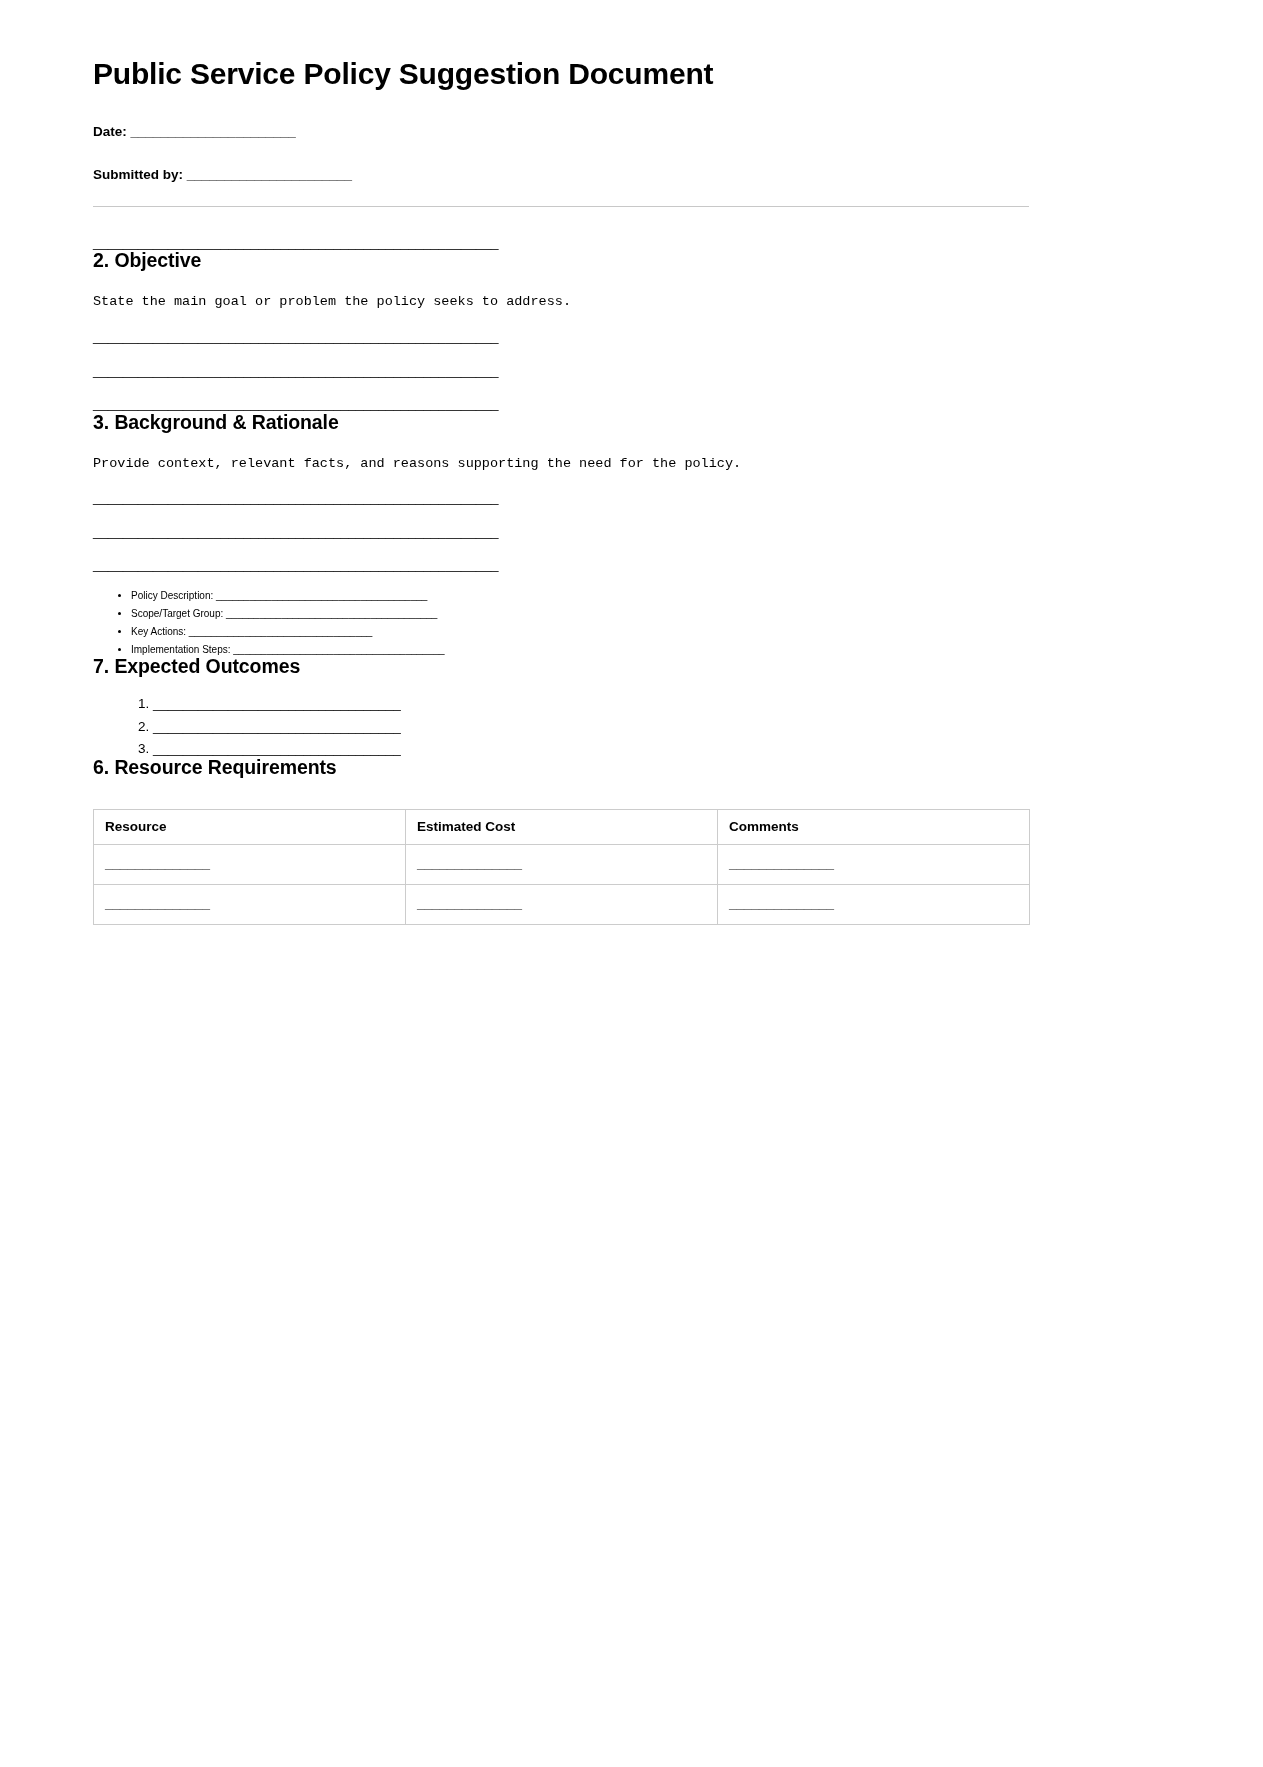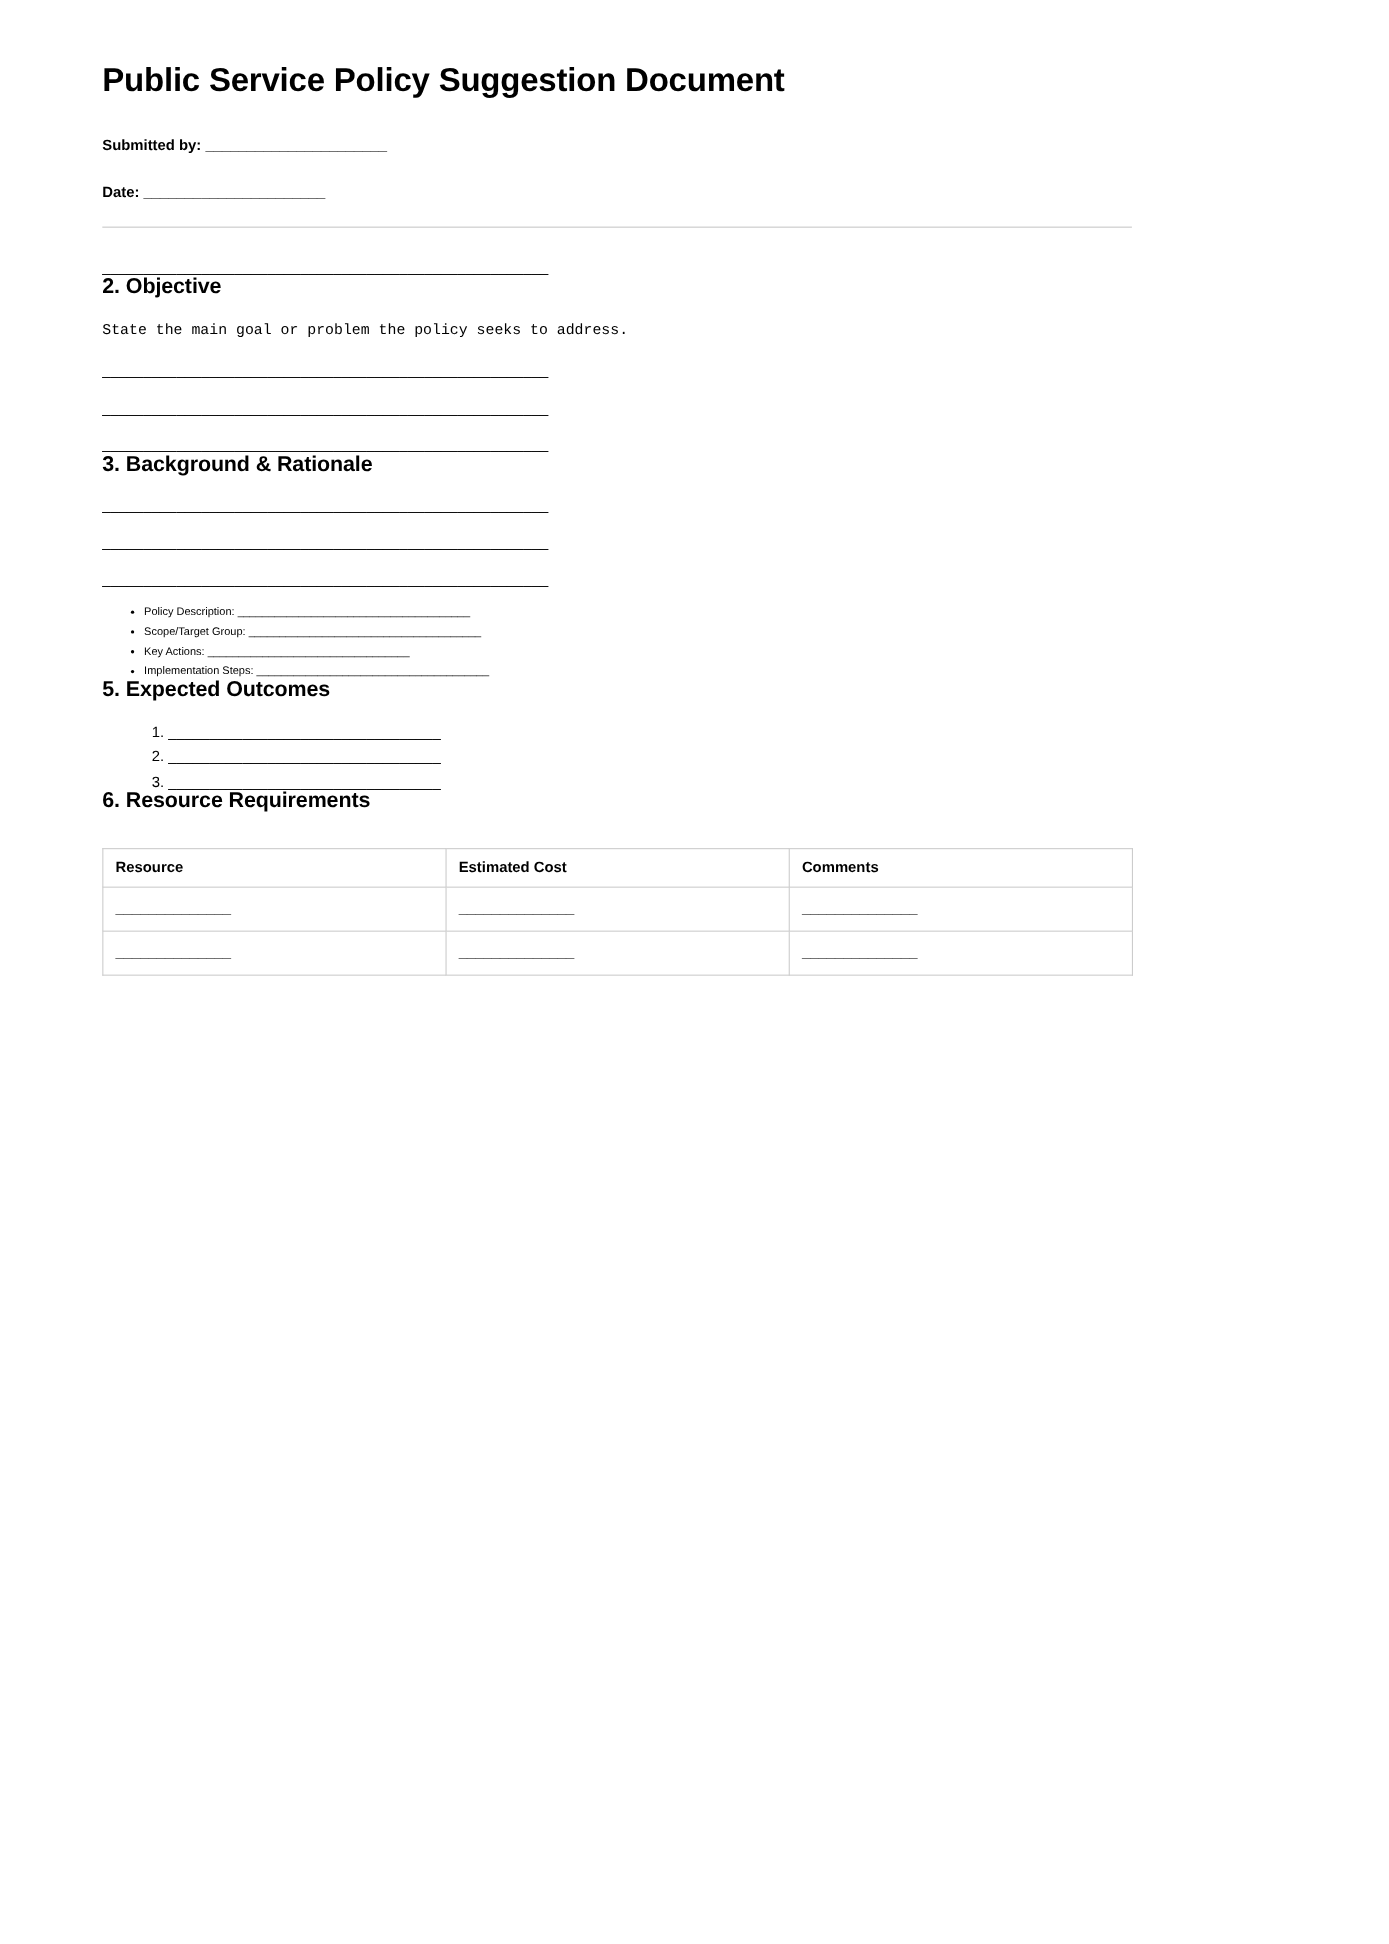--- a/index.html
+++ b/index.html
@@ -138,53 +138,54 @@
   table.resources col.c2 { width: 312px; }
   table.resources col.c3 { width: 312px; }
 </style>
 </head>
 <body>
 
 <div class="page">
 
   <h1 class="doc-title">Public Service Policy Suggestion Document</h1>
 
+  <div class="meta-line"><span>Date: </span><span class="blank">______________________</span></div>
+
   <div class="meta-line"><span>Submitted by: </span><span class="blank">______________________</span></div>
-
-  <div class="meta-line"><span>Date: </span><span class="blank">______________________</span></div>
 
   <hr class="hr">
 
   <div class="rule-block title-rule">
     <div class="rule-line">______________________________________________________</div>
   </div>
 
   <h2 class="section s2">2. Objective</h2>
   <p class="lead">State the main goal or problem the policy seeks to address.</p>
   <div class="rule-block">
     <div class="rule-line">______________________________________________________</div>
     <div class="rule-line">______________________________________________________</div>
     <div class="rule-line">______________________________________________________</div>
   </div>
 
   <h2 class="section s3">3. Background &amp; Rationale</h2>
+  <p class="lead">Provide context, relevant facts, and reasons supporting the need for the policy.</p>
   <div class="rule-block">
     <div class="rule-line">______________________________________________________</div>
     <div class="rule-line">______________________________________________________</div>
     <div class="rule-line">______________________________________________________</div>
   </div>
 
   <ul class="bullets">
     <li>Policy Description: ______________________________________</li>
     <li>Scope/Target Group: ______________________________________</li>
     <li>Key Actions: _________________________________</li>
     <li>Implementation Steps: ______________________________________</li>
   </ul>
 
-  <h2 class="section s5">5. Expected Outcomes</h2>
+  <h2 class="section s5">7. Expected Outcomes</h2>
   <ol class="outcomes">
     <li>_________________________________</li>
     <li>_________________________________</li>
     <li>_________________________________</li>
   </ol>
 
   <h2 class="section s6">6. Resource Requirements</h2>
   <table class="resources">
     <colgroup>
       <col class="c1">

